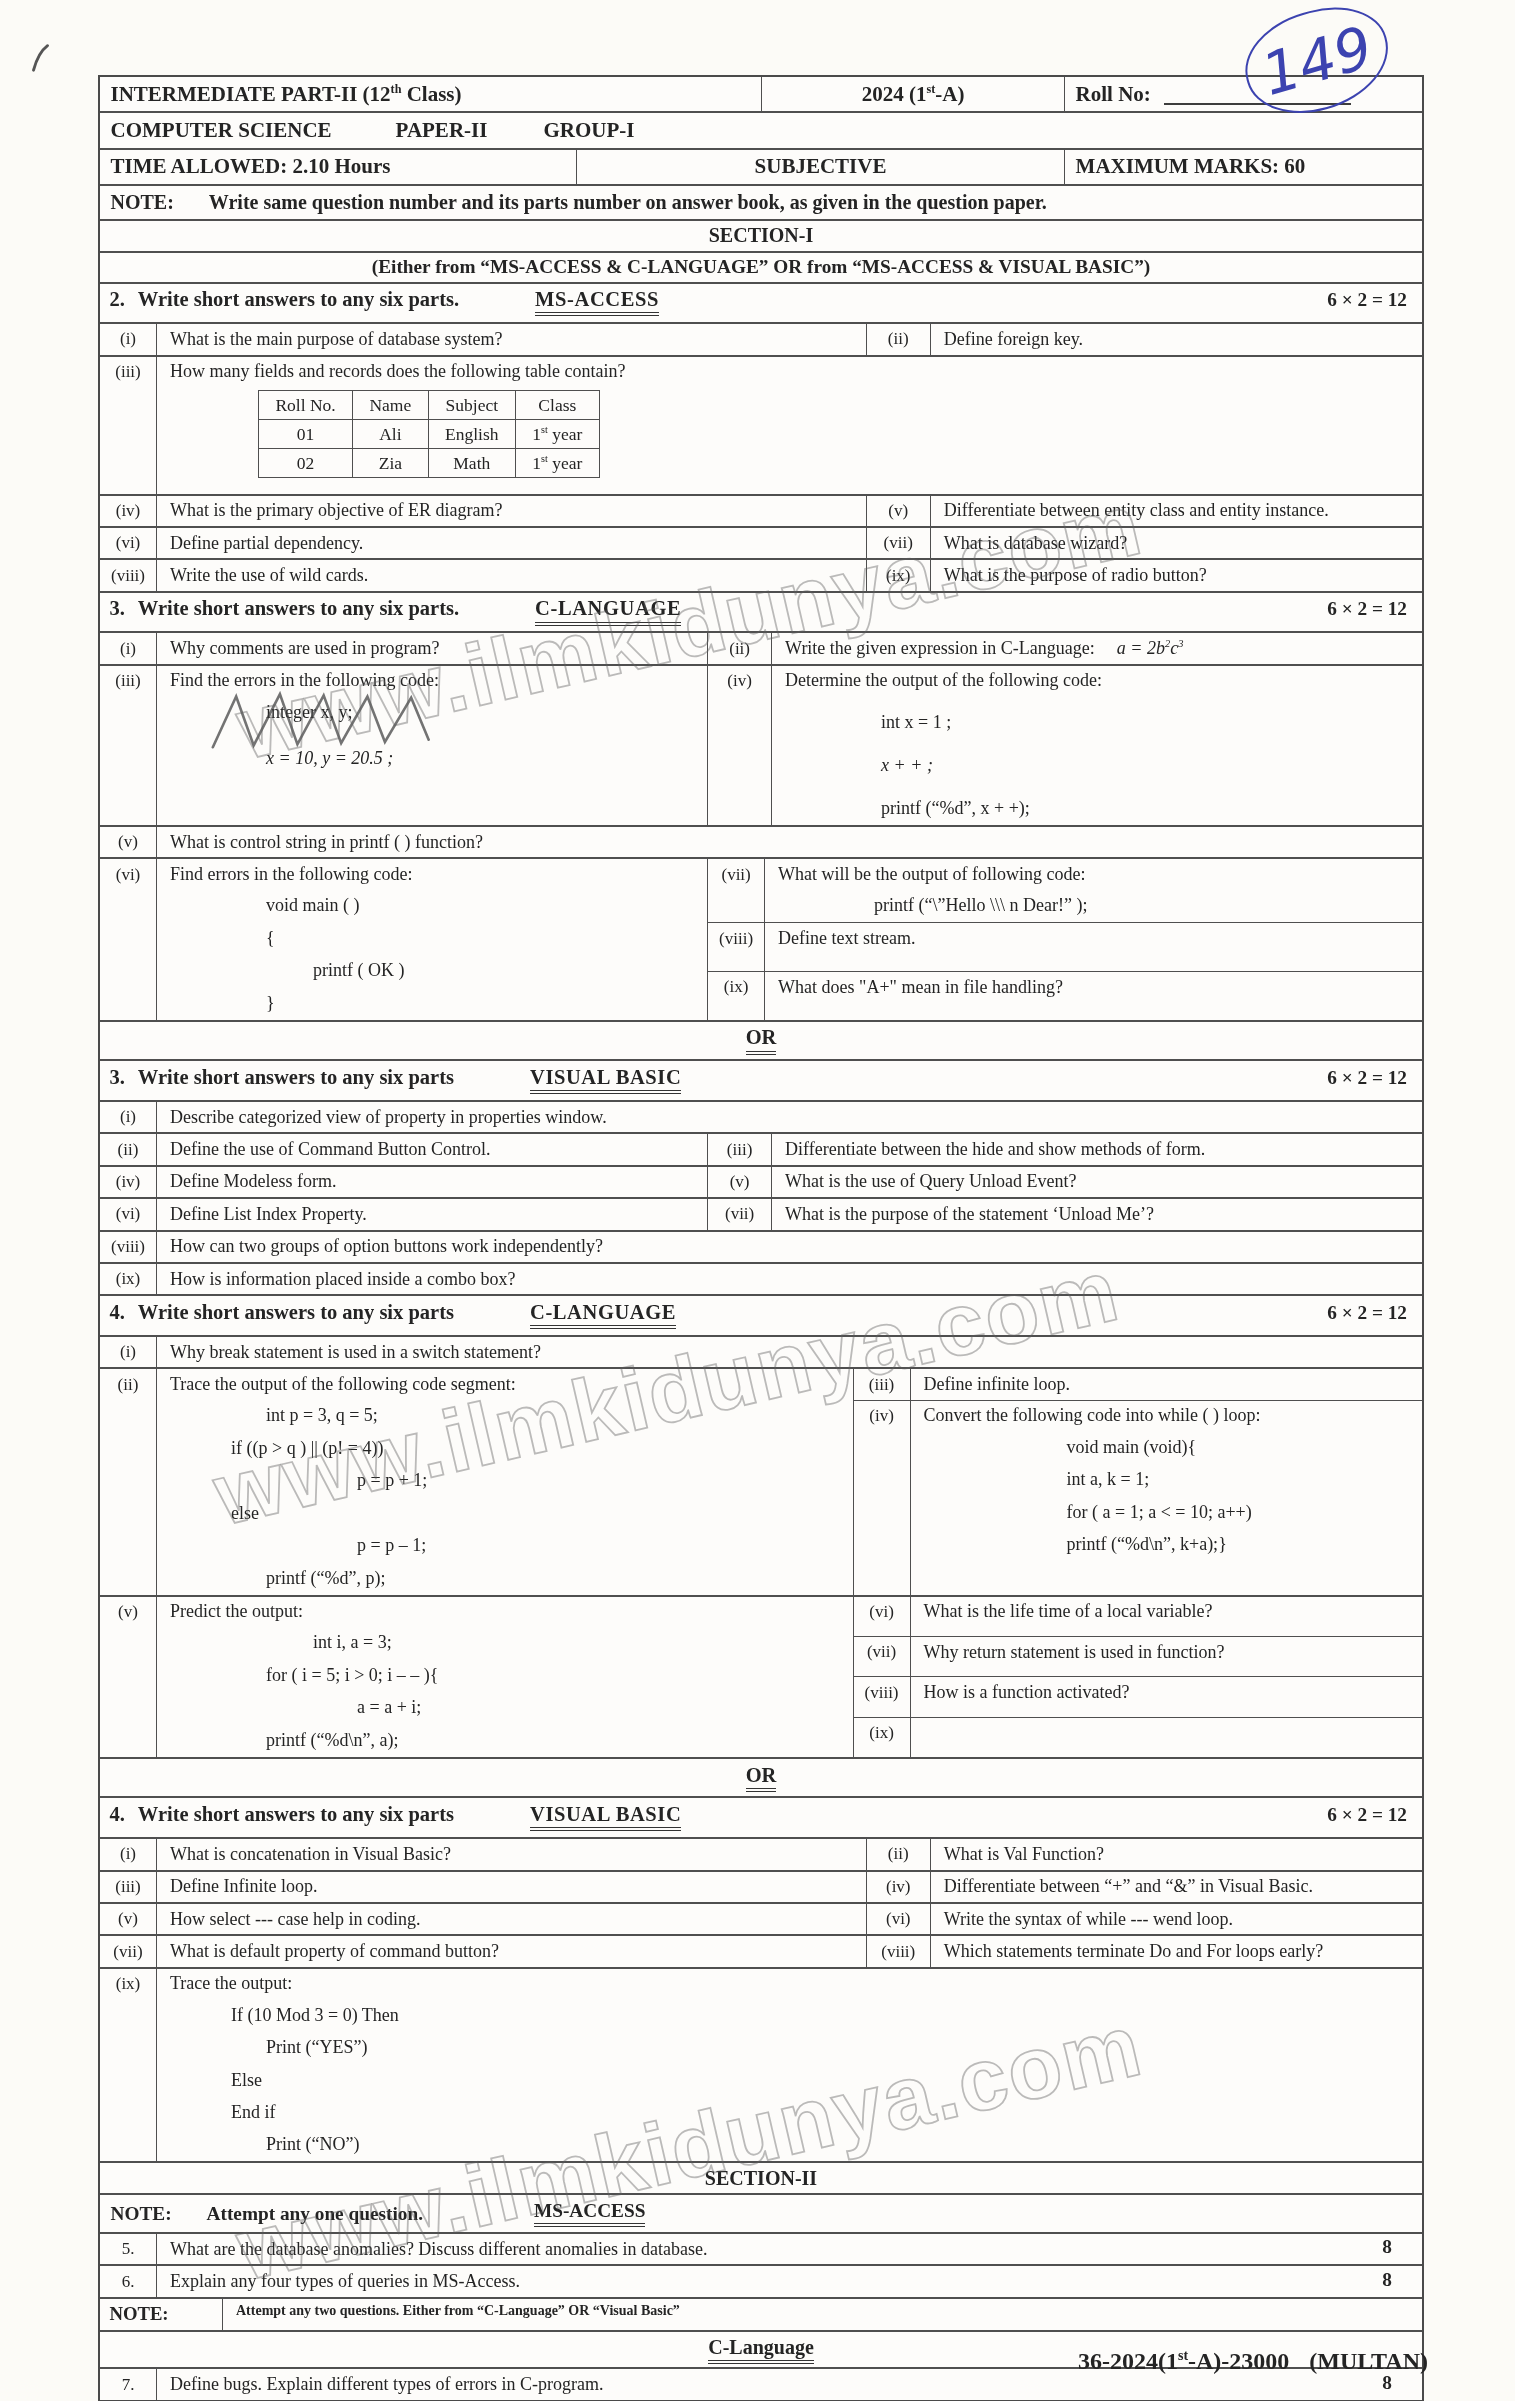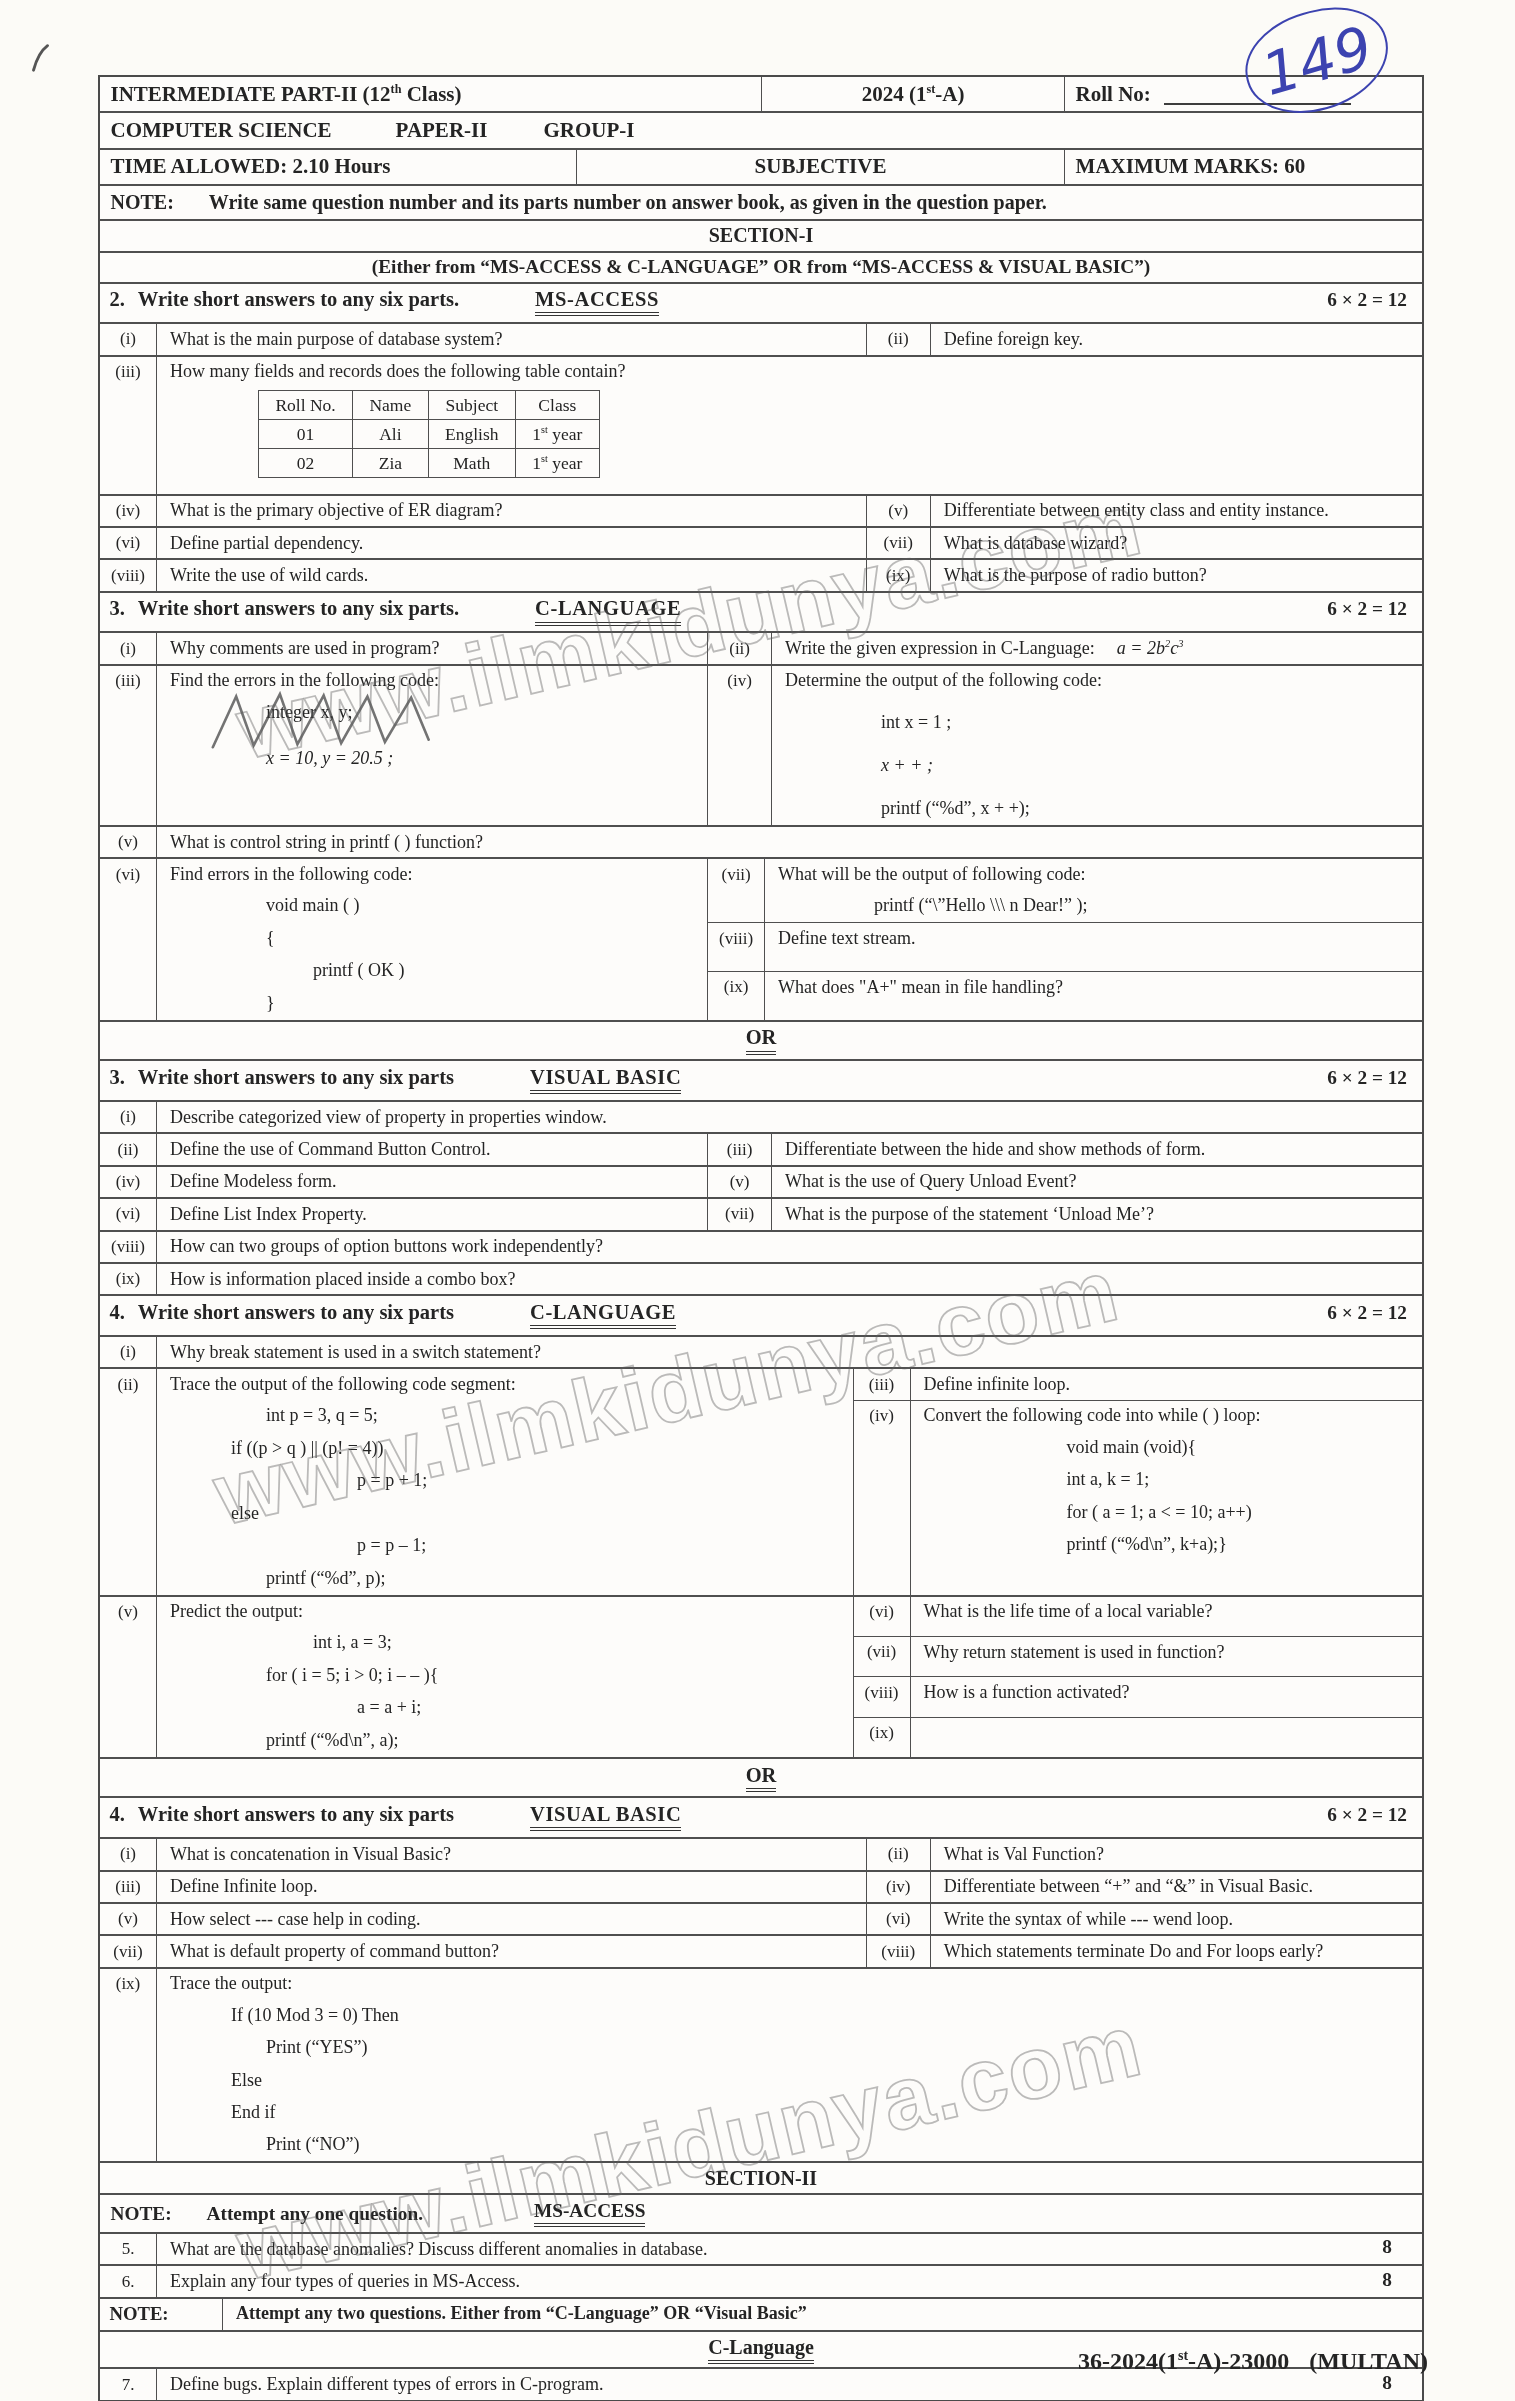--- a/index.html
+++ b/index.html
@@ -530,21 +530,21 @@
     <div class="mk8">8</div>
   </div>
   <div class="row">
     <div class="cnum">6.</div>
     <div class="ctext">Explain any four types of queries in MS-Access.</div>
     <div class="mk8">8</div>
   </div>
 
   <div class="row">
     <div class="note2lbl">NOTE:</div>
-    <div class="ctext b" style="font-size:18px;">Attempt any two questions.  Either from “C-Language” OR “Visual Basic”</div>
+    <div class="ctext b" style="font-size:14px;">Attempt any two questions.  Either from “C-Language” OR “Visual Basic”</div>
   </div>
 
   <div class="row">
     <div class="center-row b" style="flex:1;">
         <span class="dul">C-Language</span>
       </div>
   </div>
 
   <div class="row">
     <div class="cnum">7.</div>

